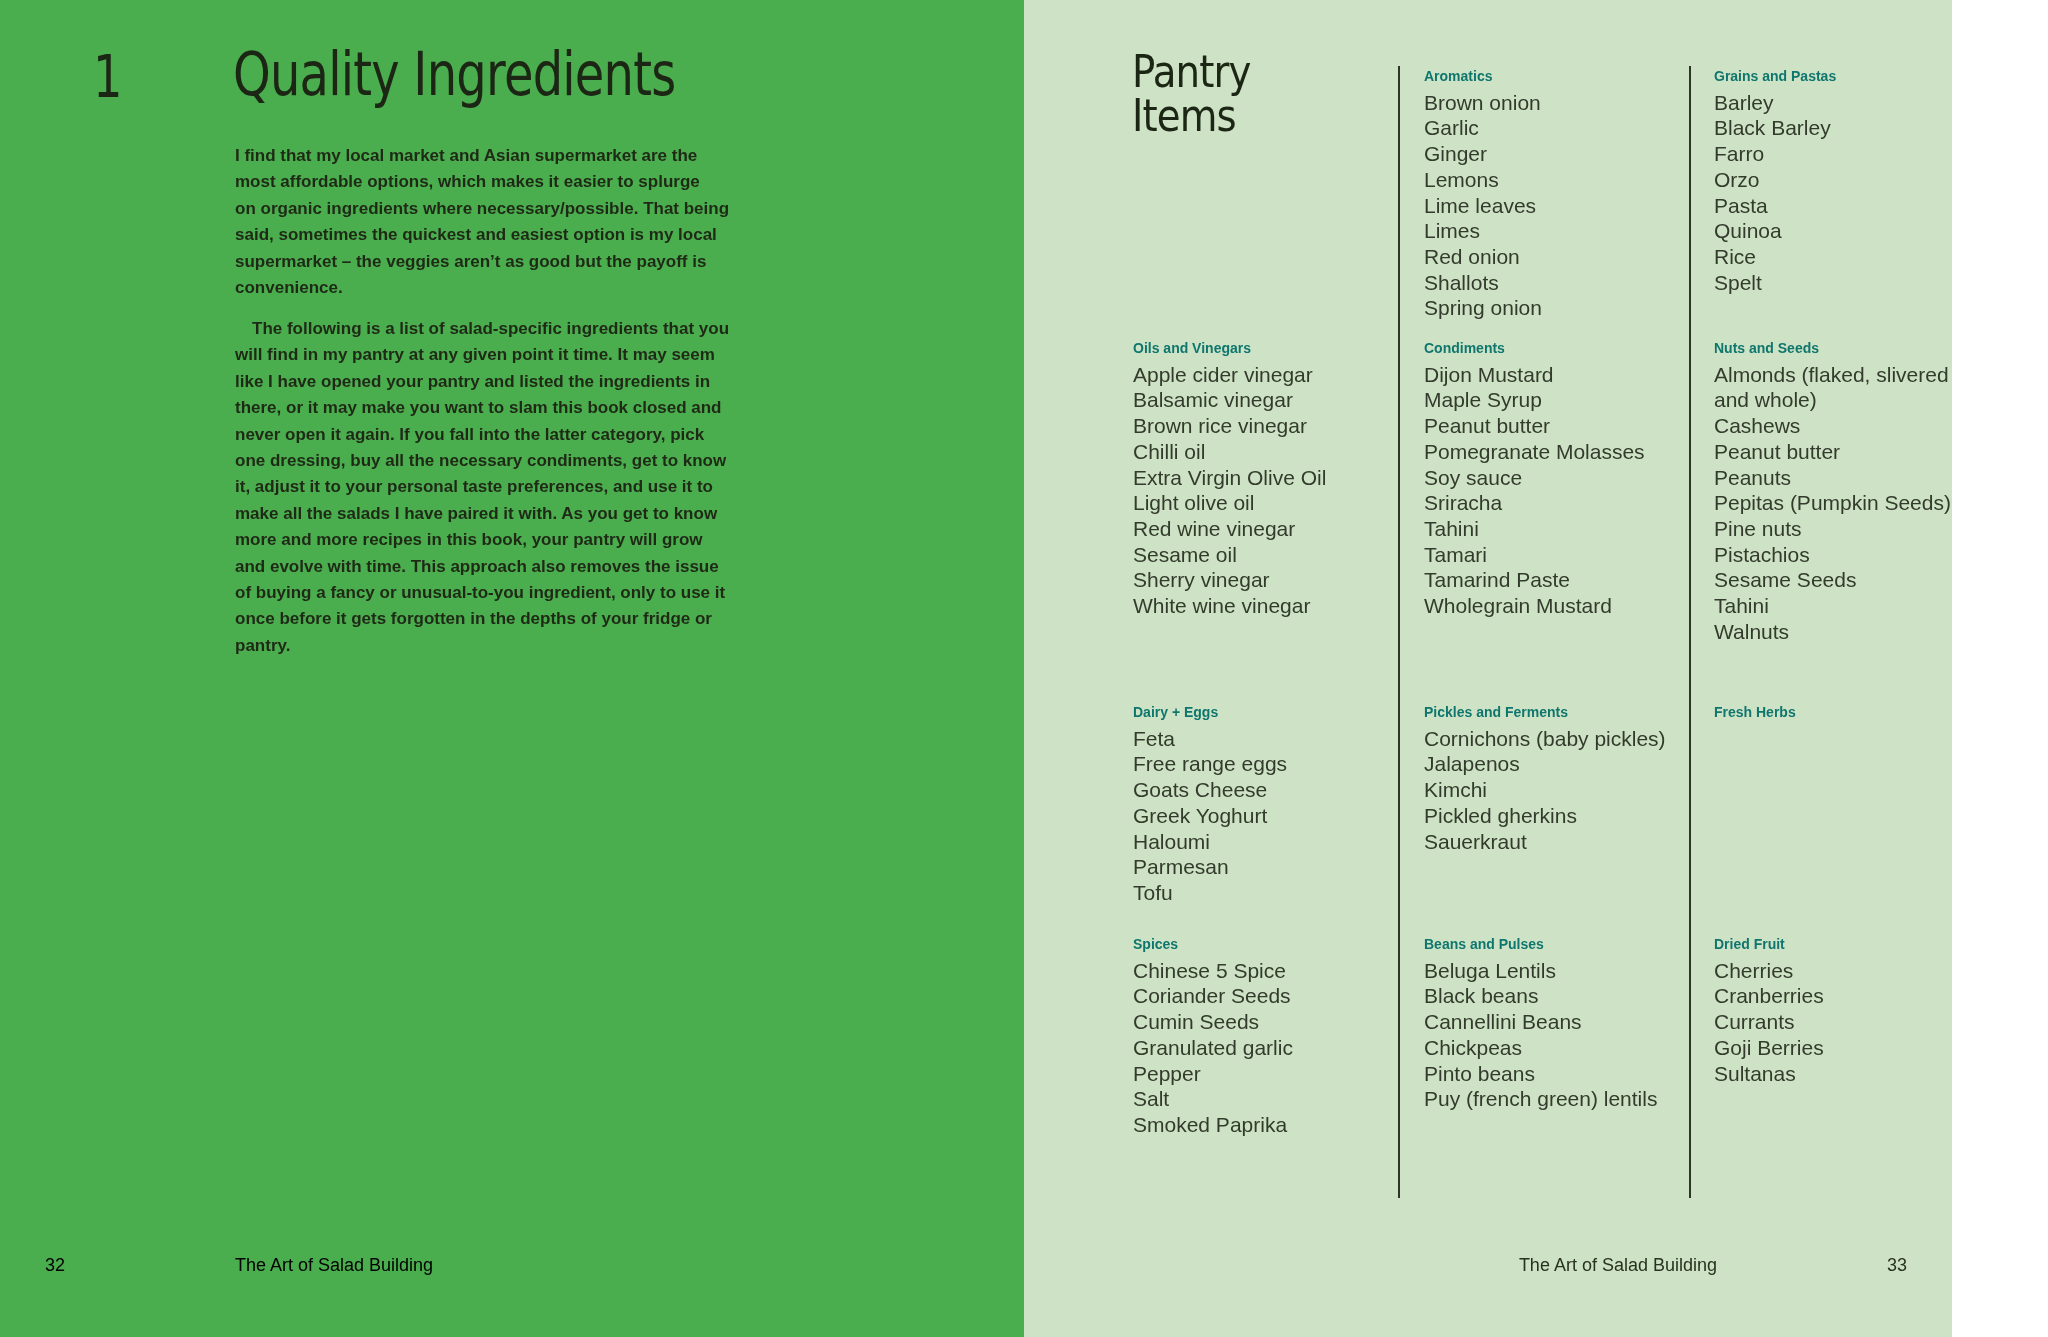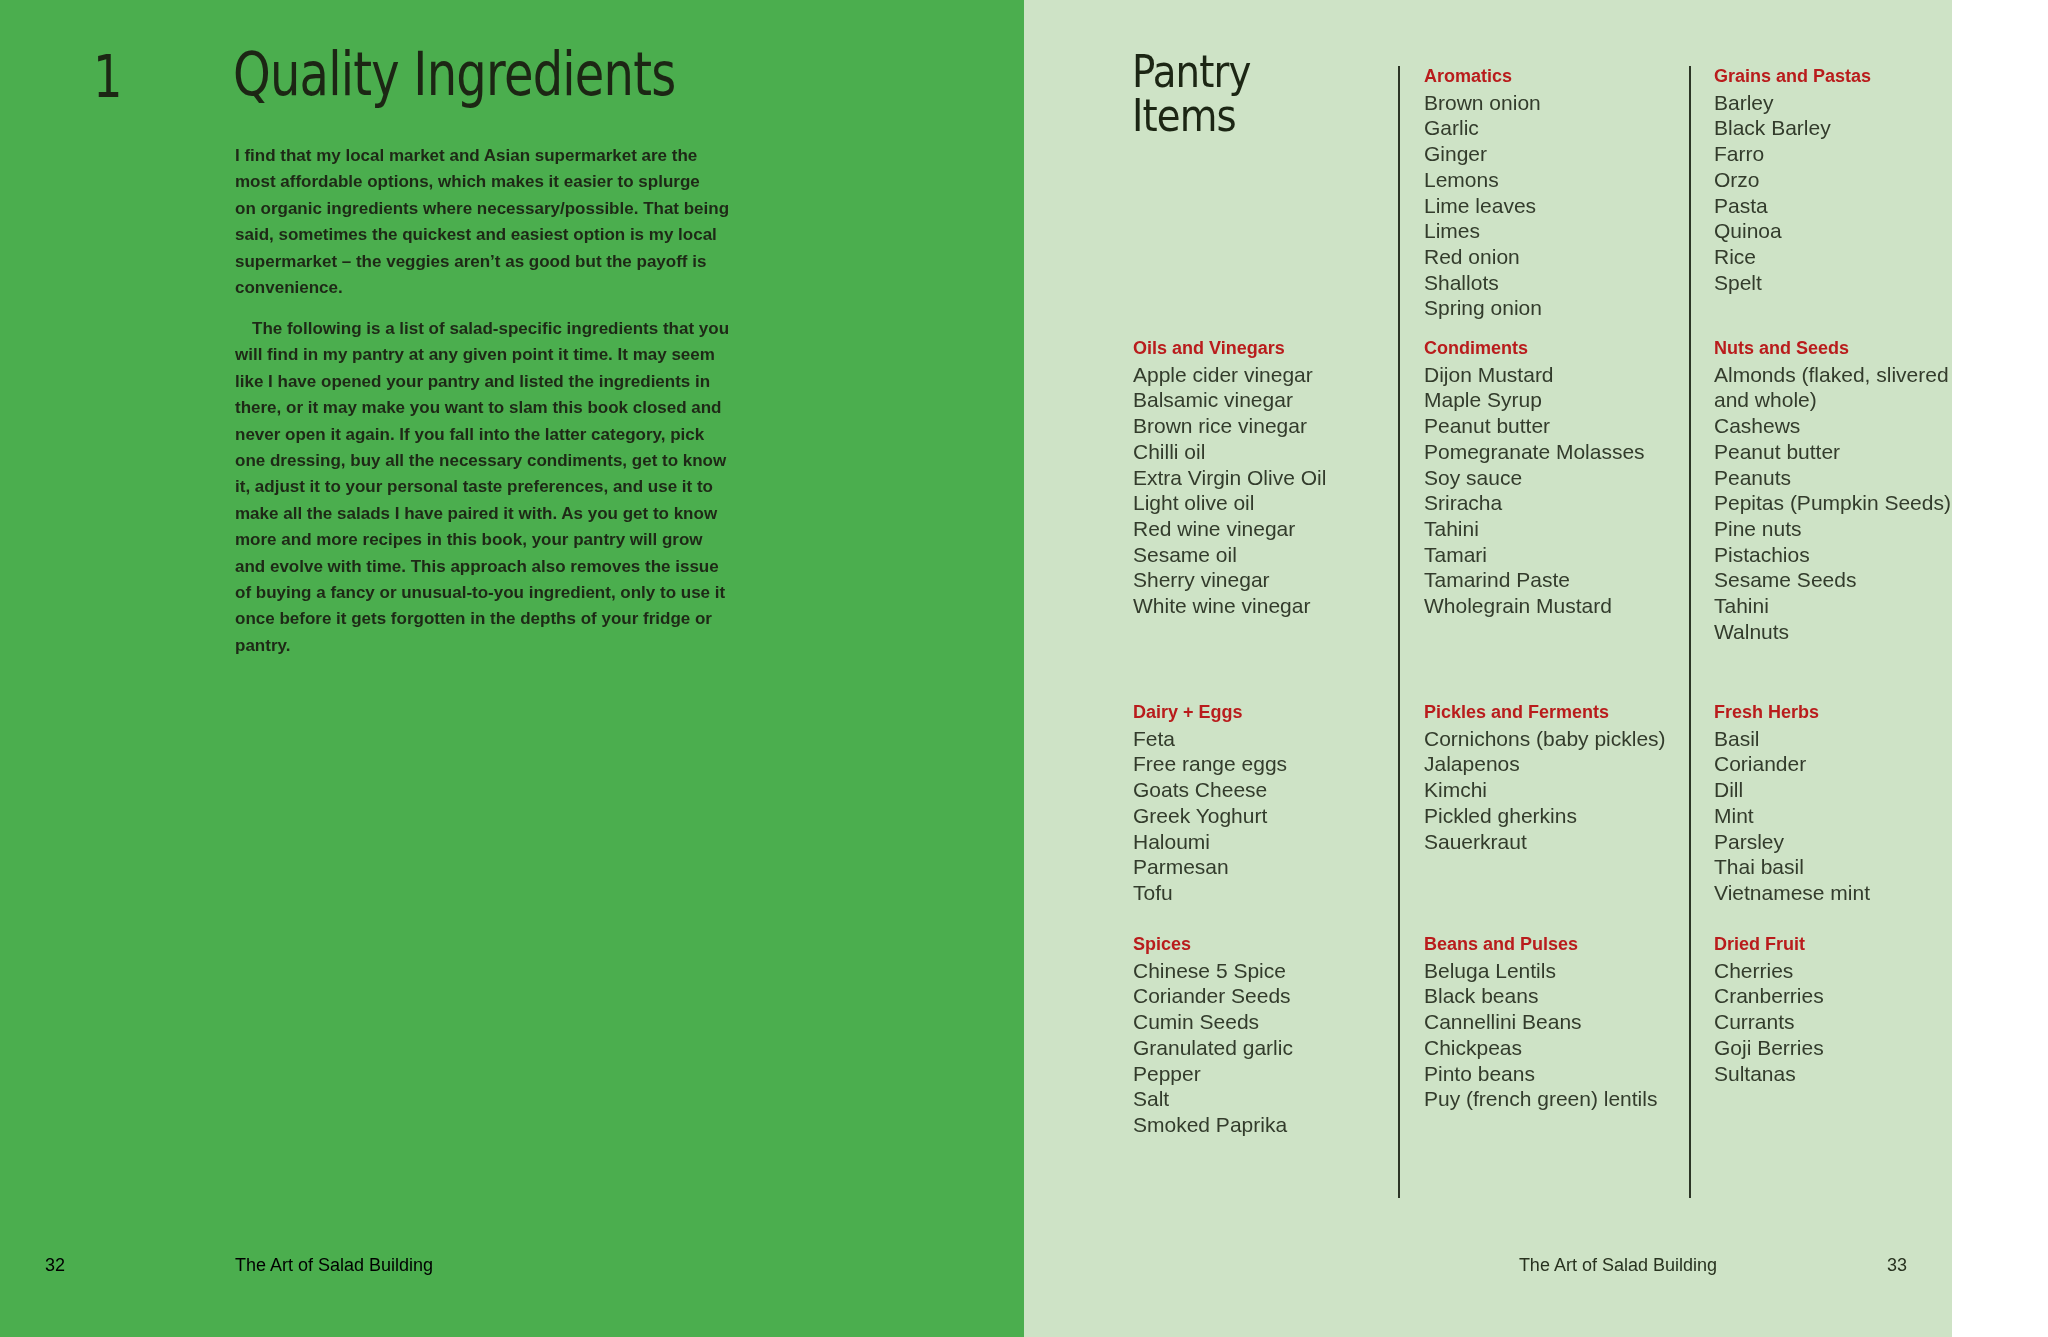--- a/index.html
+++ b/index.html
@@ -61,21 +61,21 @@
   .list-block { position: absolute; width: 265px; }
   .col-1 { left: 109px; }
   .col-2 { left: 400px; }
   .col-3 { left: 690px; }
   .row-1 { top: 64px; }
   .row-2 { top: 336px; }
   .row-3 { top: 700px; }
   .row-4 { top: 932px; }
 
   .list-heading {
-    font-size: 18px; line-height: 25.7px; font-weight: 700; color: #b91c1c;
+    font-size: 14px; line-height: 25.7px; font-weight: 700; color: #0f766e;
   }
   .list-items {
     font-size: 21px; line-height: 25.7px; font-weight: 400; color: #333c2c;
     white-space: pre-line;
   }
 </style>
 </head>
 <body>
 
 <div class="canvas">
@@ -213,27 +213,20 @@
 Peanuts
 Pepitas (Pumpkin Seeds)
 Pine nuts
 Pistachios
 Sesame Seeds
 Tahini
 Walnuts</div>
     </div>
     <div class="list-block col-3 row-3">
       <div class="list-heading">Fresh Herbs</div>
-      <div class="list-items">Basil
-Coriander
-Dill
-Mint
-Parsley
-Thai basil
-Vietnamese mint</div>
     </div>
     <div class="list-block col-3 row-4">
       <div class="list-heading">Dried Fruit</div>
       <div class="list-items">Cherries
 Cranberries
 Currants
 Goji Berries
 Sultanas</div>
     </div>
 

